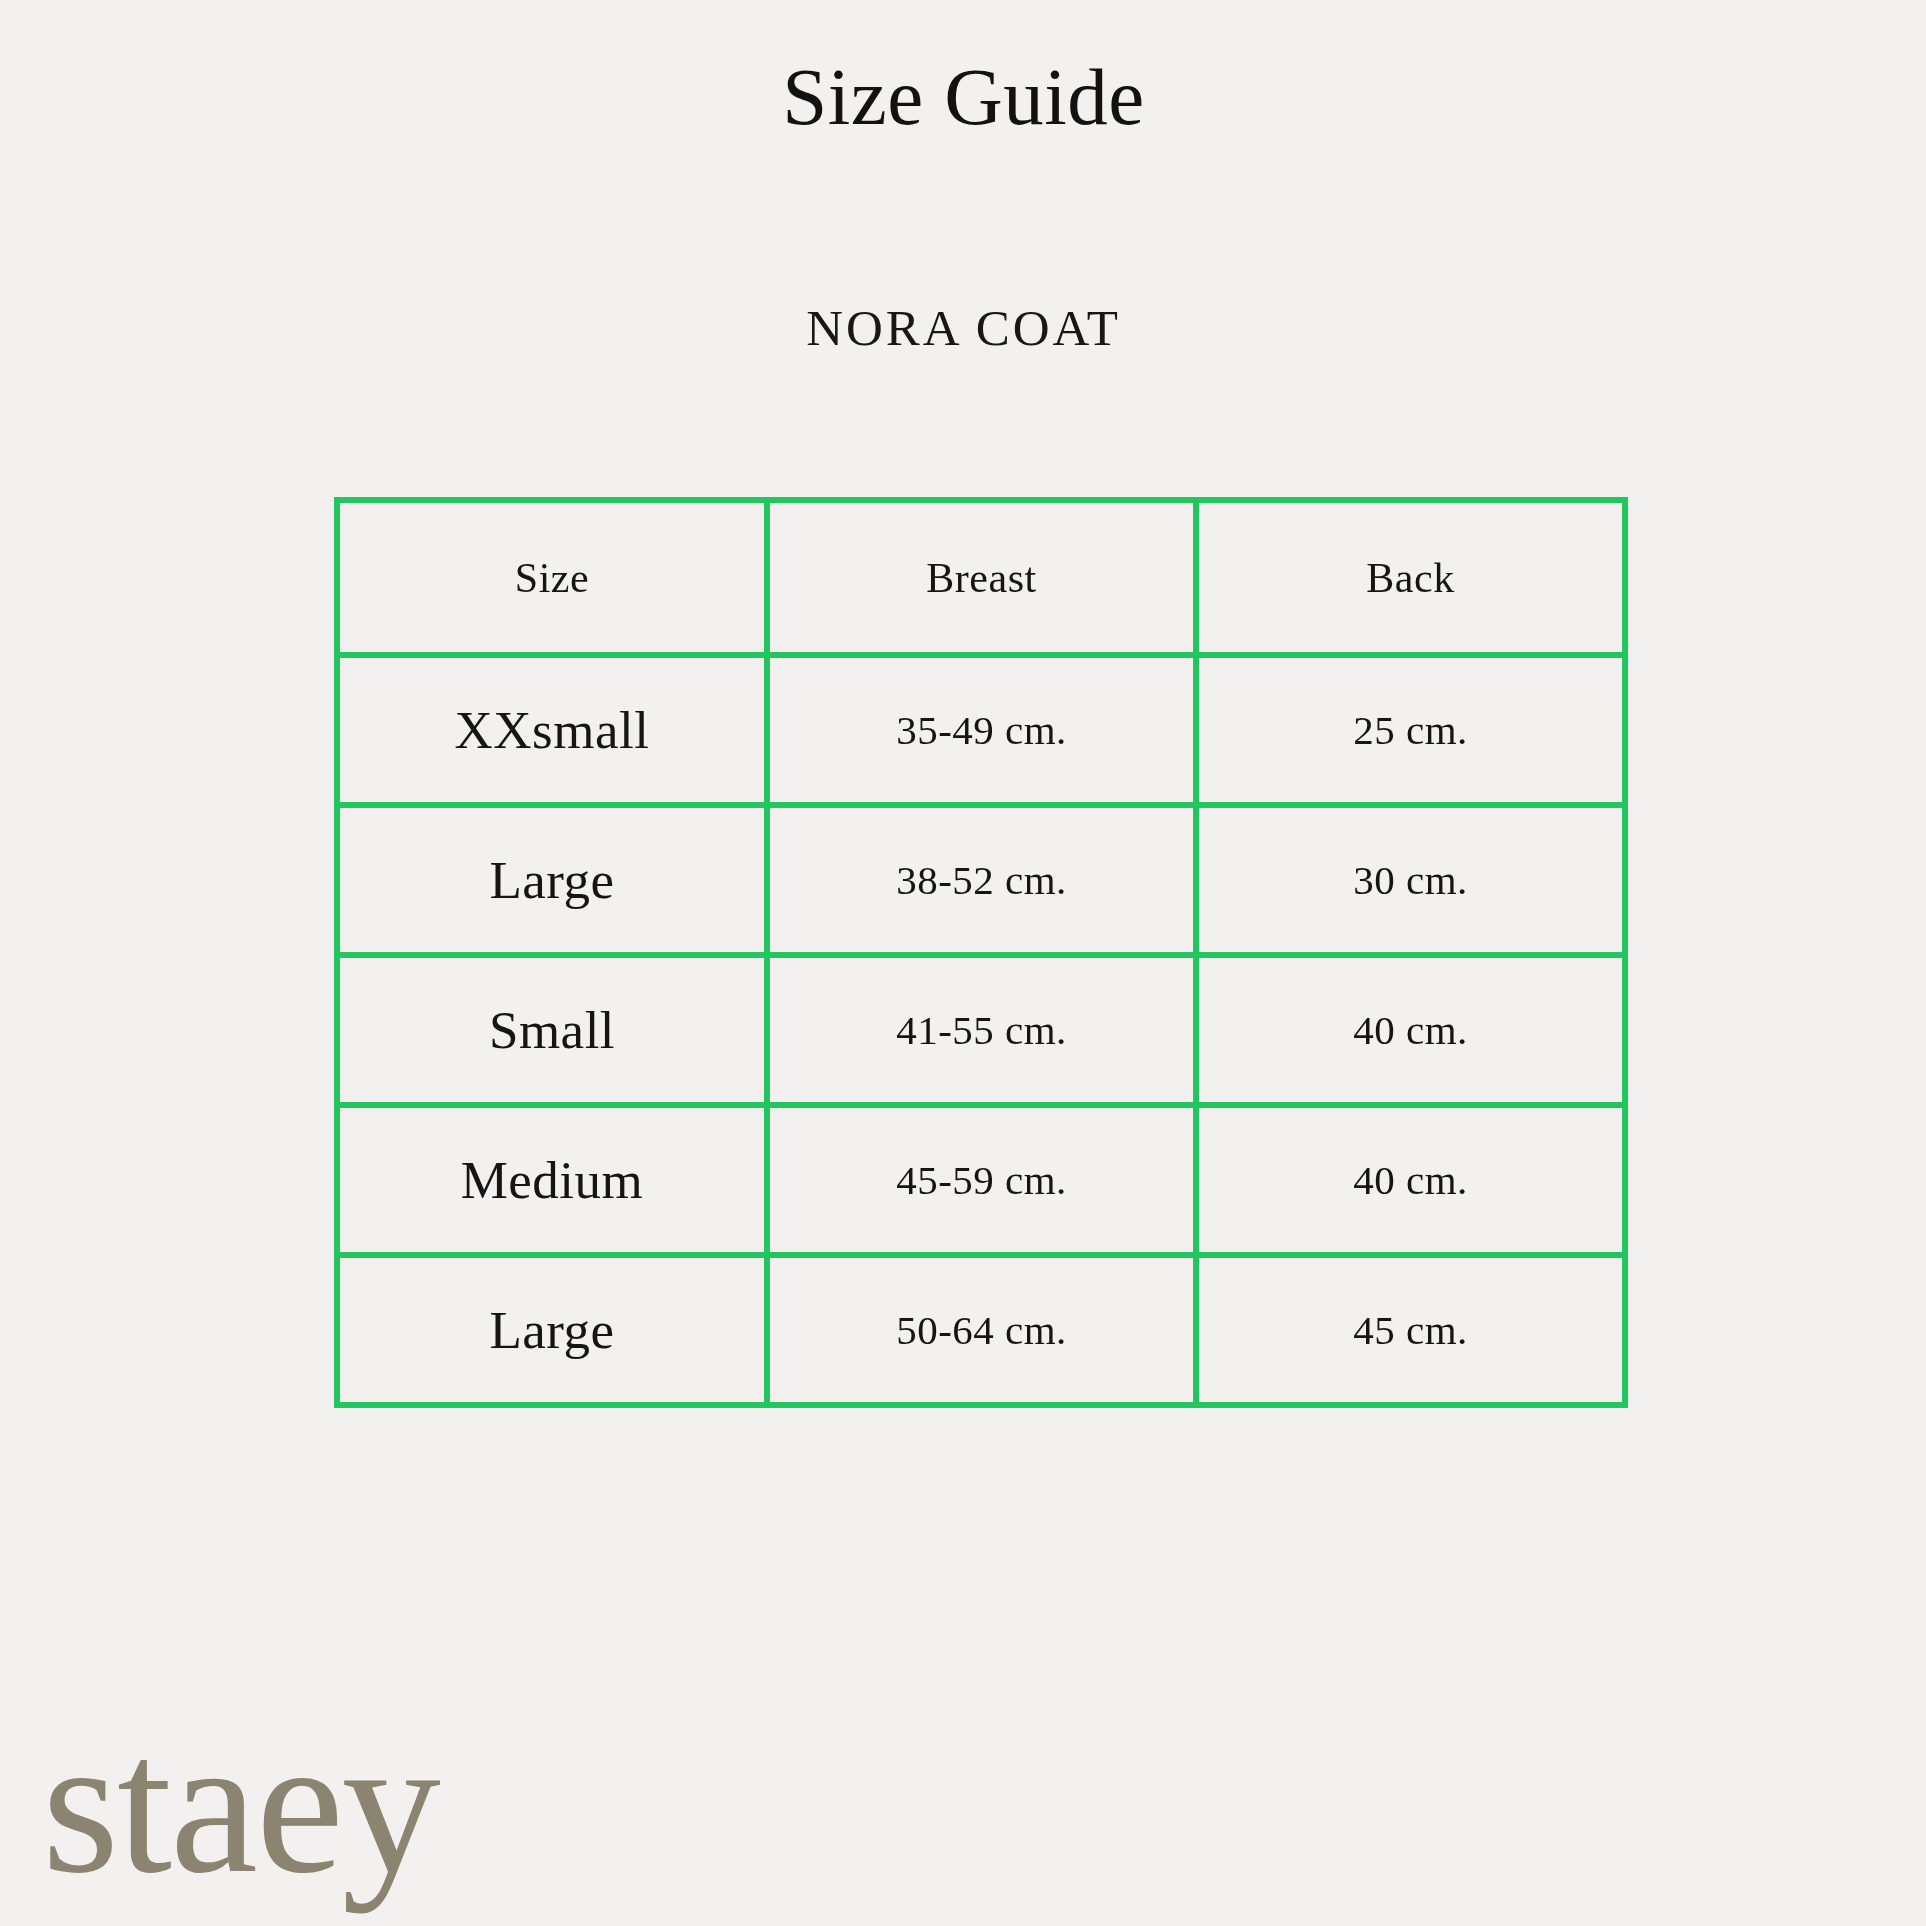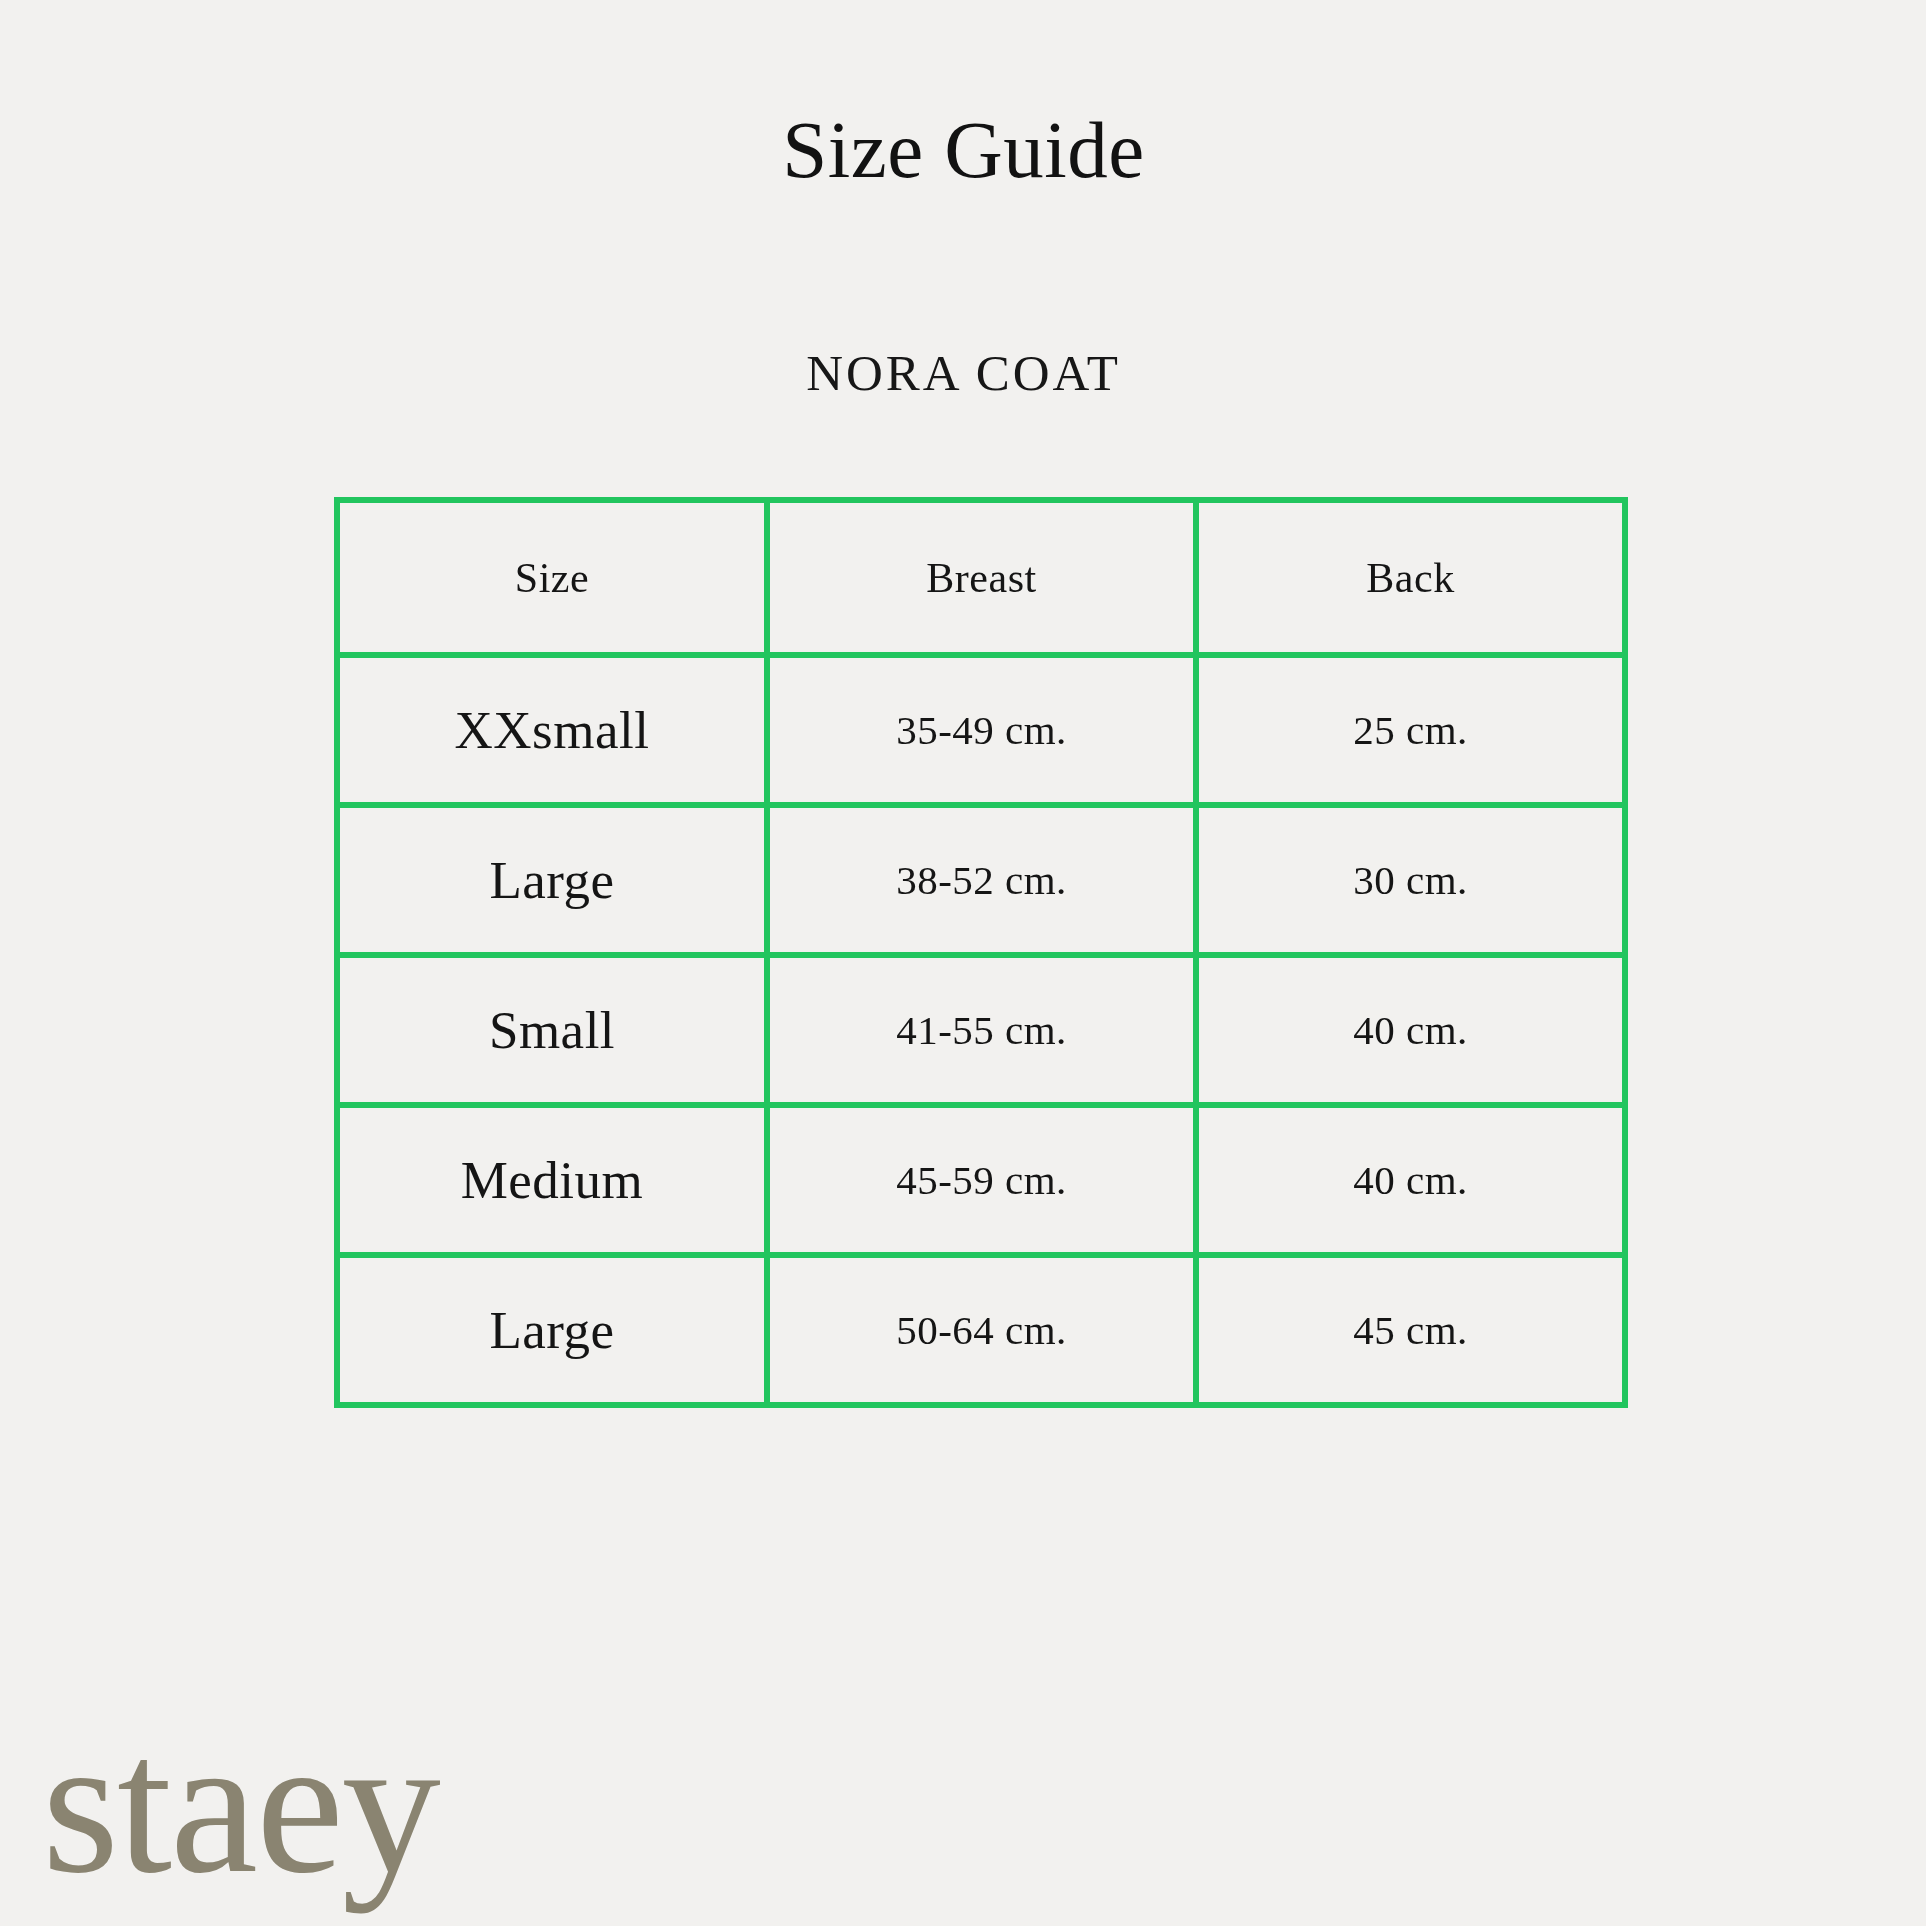--- a/index.html
+++ b/index.html
@@ -21,30 +21,30 @@
     height: 1927px;
     box-sizing: border-box;
   }
   .title {
     text-align: center;
     font-family: "Liberation Serif", serif;
     font-size: 81px;
     font-weight: 400;
     letter-spacing: 0.5px;
     margin: 0;
-    padding-top: 104px;
+    padding-top: 51px;
     color: #121212;
   }
   .subtitle {
     text-align: center;
     font-family: "Liberation Serif", serif;
     font-size: 51px;
     font-weight: 400;
     letter-spacing: 3px;
-    margin: 0;
+    margin: 8px;
     padding-top: 147px;
     color: #171717;
   }
   .table-wrap {
     position: absolute;
     left: 334px;
     top: 497px;
     width: 1287px;
   }
   table.size-table {

